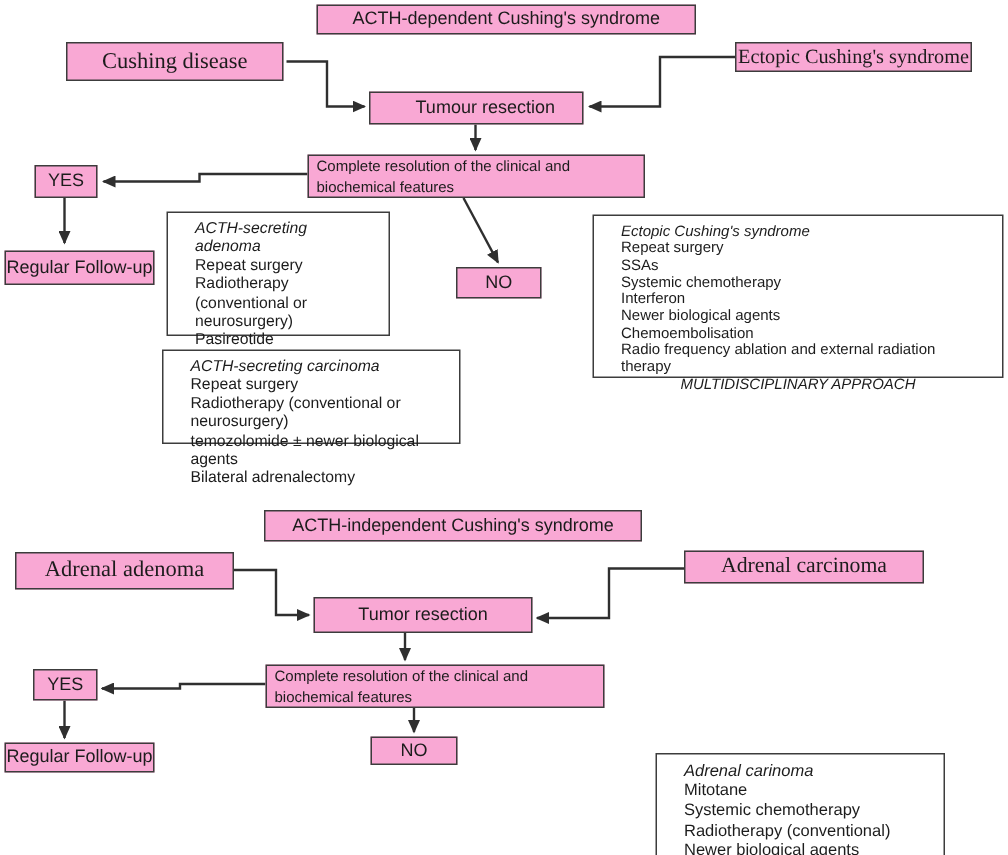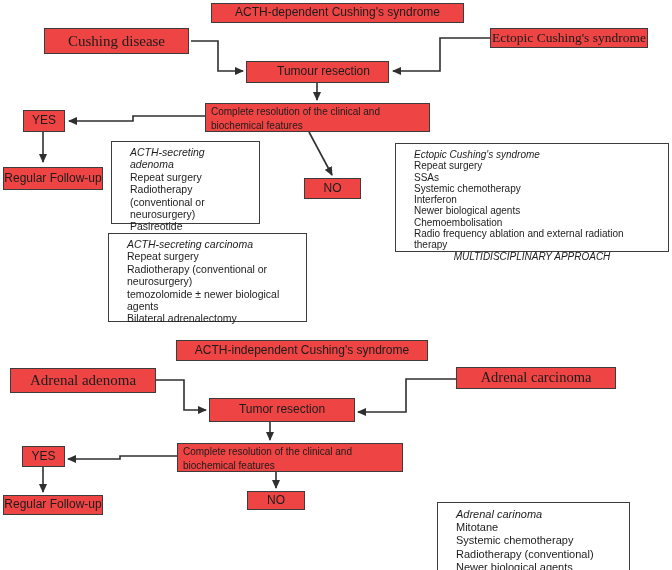--- a/index.html
+++ b/index.html
@@ -2,21 +2,21 @@
 <html><head>
 <meta charset="utf-8">
 <style>
   html,body{margin:0;padding:0;background:#ffffff;}
   #stage{
     position:relative;width:672px;height:570px;background:#ffffff;
     font-family:"Liberation Sans",sans-serif;color:#1c1c1c;overflow:hidden;
   }
   #wires{position:absolute;left:0;top:0;width:672px;height:570px;}
   .box{
-    position:absolute;background:#ef4444;border:1.5px solid #3c3c3c;
+    position:absolute;background:#f9a8d4;border:1.5px solid #3c3c3c;
     box-sizing:border-box;display:flex;align-items:center;justify-content:center;
     font-size:12px;line-height:1.1;text-align:center;
   }
   .serif{font-family:Liberation Serif, serif;font-size:15px;}
   .listbox{
     position:absolute;background:#ffffff;border:1.5px solid #3c3c3c;
     box-sizing:border-box;padding:4px 18px;text-align:left;
     display:block;font-size:10.5px;line-height:12.4px;
   }
   .listbox .hd{font-style:italic;}
@@ -87,21 +87,21 @@
     <div>Repeat surgery</div>
     <div>SSAs</div>
     <div>Systemic chemotherapy</div>
     <div>Interferon</div>
     <div>Newer biological agents</div>
     <div>Chemoembolisation</div>
     <div>Radio frequency ablation and external radiation therapy</div>
     <div class="ft">MULTIDISCIPLINARY APPROACH</div>
   </div>
 
-  <div class="listbox" style="left:108px;top:233px;width:199px;height:89px;">
+  <div class="listbox" style="left:108px;top:233px;width:199px;height:63px;">
     <div class="hd">ACTH-secreting carcinoma</div>
     <div>Repeat surgery</div>
     <div>Radiotherapy (conventional or</div>
     <div>neurosurgery)</div>
     <div>temozolomide ± newer biological agents</div>
     <div>Bilateral adrenalectomy</div>
   </div>
 
   <div class="box" style="left:176px;top:340px;width:252px;height:21px;">ACTH-independent Cushing's syndrome</div>
 

